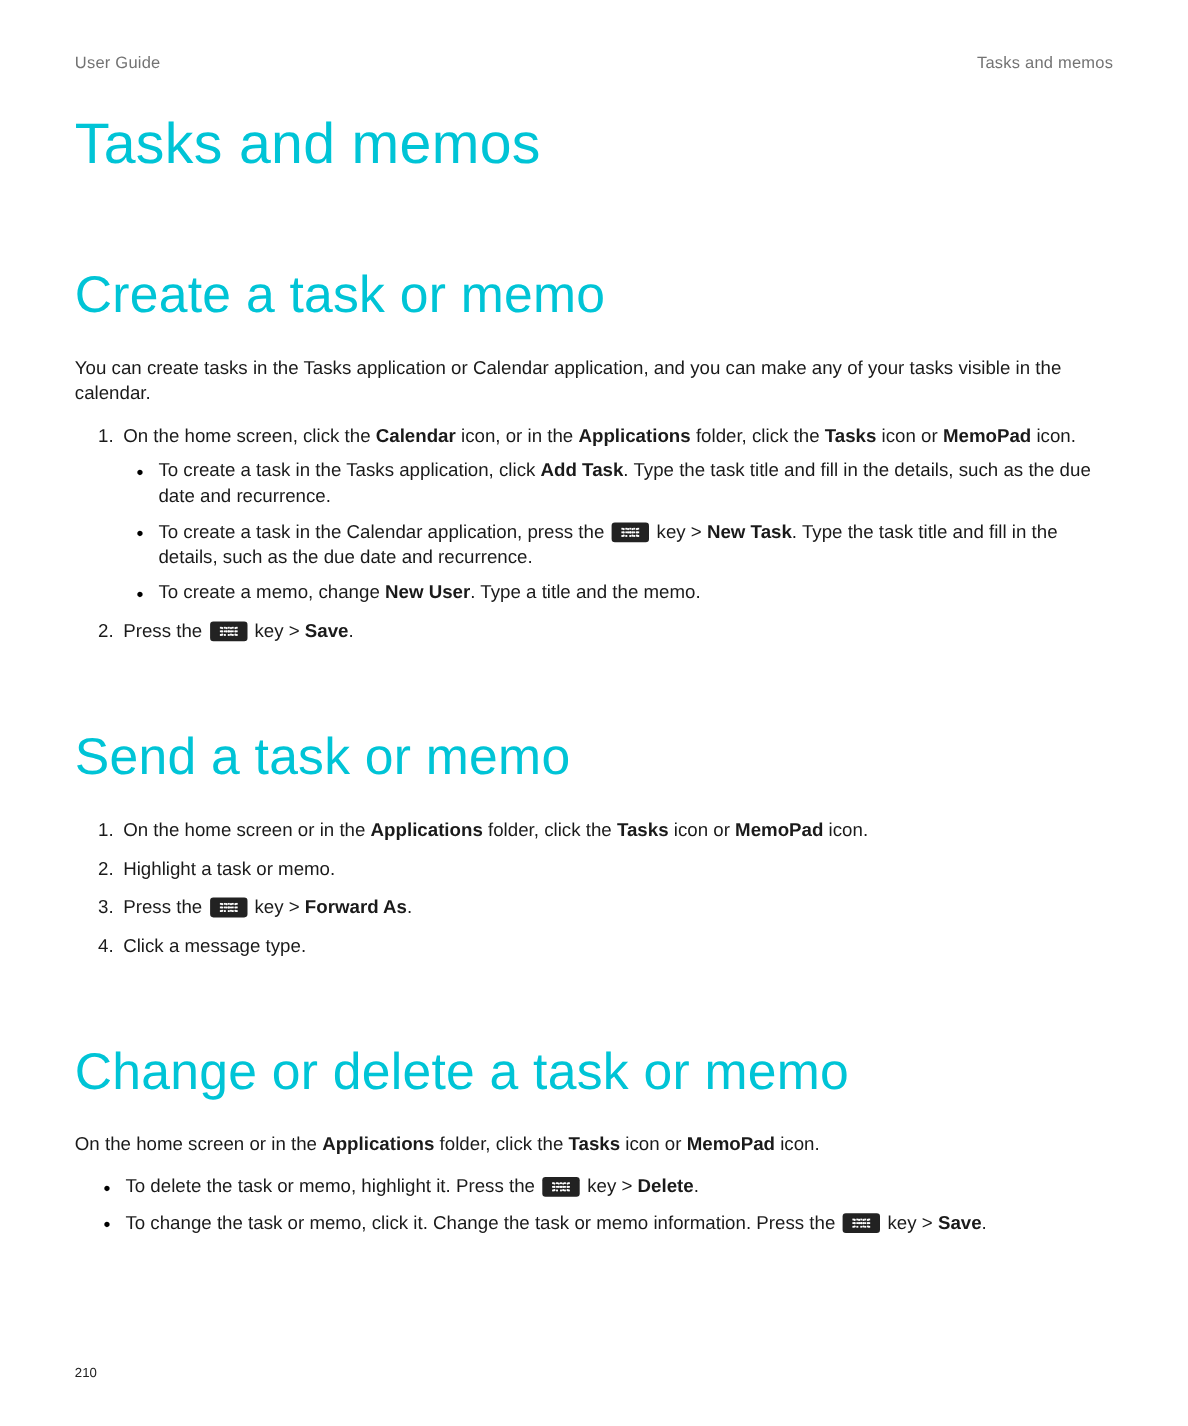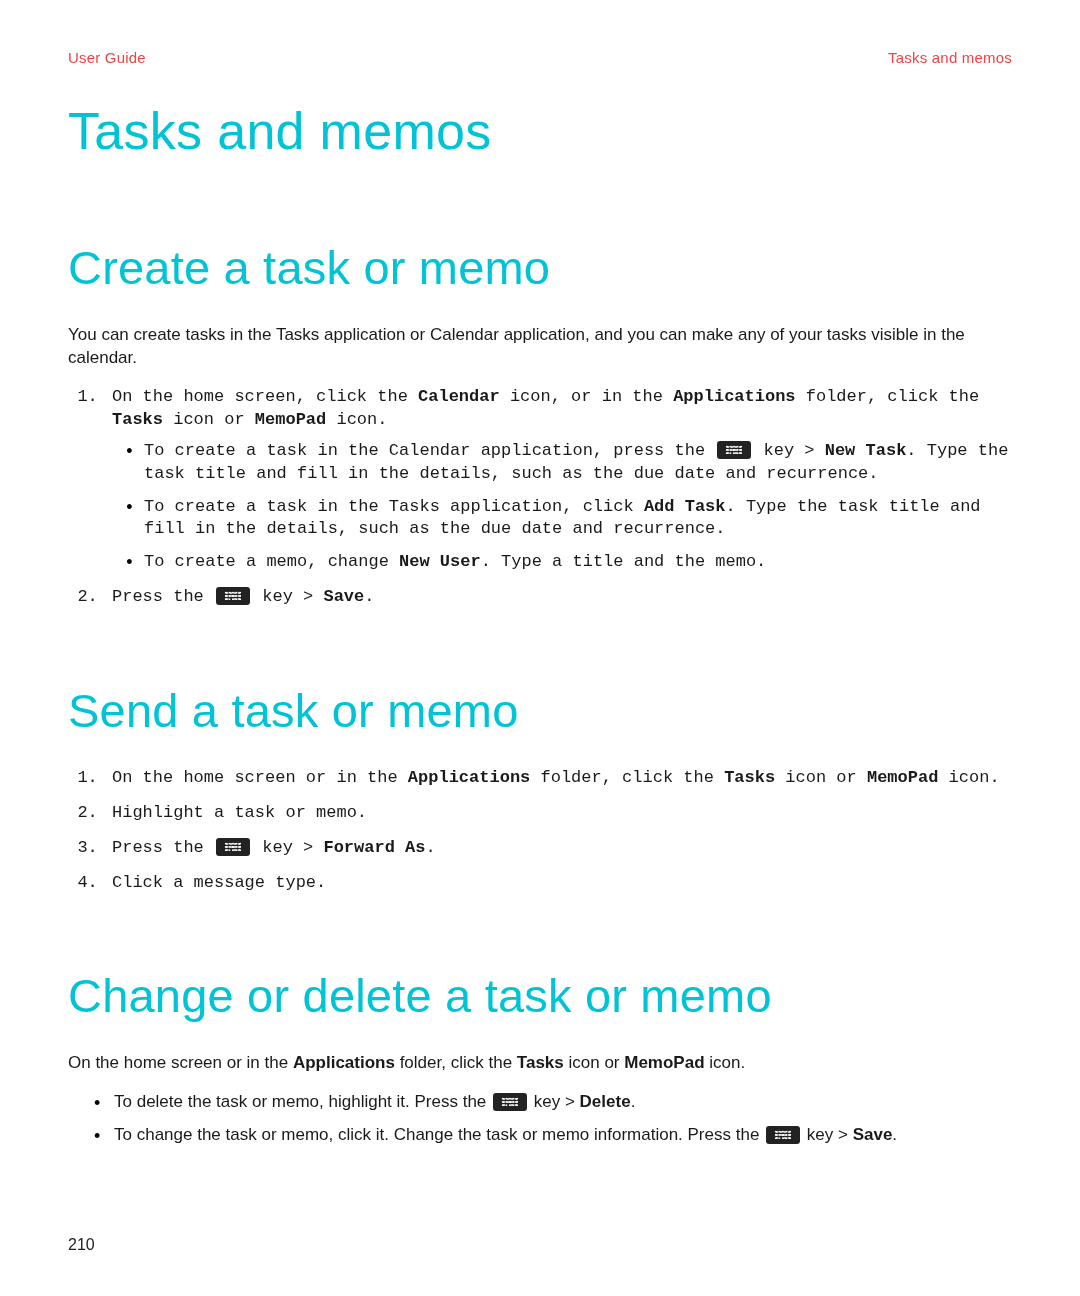--- a/index.html
+++ b/index.html
@@ -24,21 +24,21 @@
   }
 
   .page {
     padding: 48px 68px 40px 68px;
   }
 
   .hdr {
     display: flex;
     justify-content: space-between;
     font-size: 15px;
-    color: #ef4444;
+    color: #737373;
     margin-bottom: 28px;
     letter-spacing: 0.2px;
     text-align: center;
   }
 
   h1.chapter {
     color: var(--accent);
     font-weight: 300;
     font-size: 52px;
     margin: 10px 0 70px 0;
@@ -55,21 +55,20 @@
 
   p { margin: 0 0 16px 0; }
 
   ol {
     margin: 8px 0 0 0;
     padding-left: 40px;
   }
   ol > li {
     padding-left: 4px;
     margin: 6px 0 12px 0;
-    font-family: Liberation Mono, monospace;
   }
 
   ul {
     margin: 8px 0;
     padding-left: 26px;
     list-style: none;
   }
   ul > li {
     position: relative;
     margin: 4px 0 10px 0;
@@ -125,21 +124,21 @@
     box-shadow:
       -6px -3px 0 #fff, -2px -3px 0 #fff, 2px -3px 0 #fff, 6px -3px 0 #fff,
       -6px  0px 0 #fff, -2px  0px 0 #fff, 2px  0px 0 #fff, 6px  0px 0 #fff,
       -6px  3px 0 #fff,               2px  3px 0 #fff, 6px  3px 0 #fff;
   }
 
   .page-num {
     position: absolute;
     left: 68px;
     bottom: 40px;
-    font-size: 16px;
+    font-size: 12px;
     color: #222;
   }
 </style>
 </head>
 <body>
 
 <div class="page">
 
   <div class="hdr">
     <span>User Guide</span>
@@ -151,24 +150,24 @@
   <h2 class="section">Create a task or memo</h2>
 
   <p>You can create tasks in the Tasks application or Calendar application, and you can make any of your tasks visible in the calendar.</p>
 
   <ol>
     <li>
       <span>On the home screen, click the </span><strong>Calendar</strong><span> icon, or in the </span><strong>Applications</strong><span> folder, click the </span><strong>Tasks</strong><span> icon or </span><strong>MemoPad</strong><span> icon.</span>
 
       <ul>
         <li>
-          <span>To create a task in the Calendar application, press the </span><span class="bb-key"></span><span> key &gt; </span><strong>New Task</strong><span>. Type the task title and fill in the details, such as the due date and recurrence.</span>
+          <span>To create a task in the Tasks application, click </span><strong>Add Task</strong><span>. Type the task title and fill in the details, such as the due date and recurrence.</span>
         </li>
         <li>
-          <span>To create a task in the Tasks application, click </span><strong>Add Task</strong><span>. Type the task title and fill in the details, such as the due date and recurrence.</span>
+          <span>To create a task in the Calendar application, press the </span><span class="bb-key"></span><span> key &gt; </span><strong>New Task</strong><span>. Type the task title and fill in the details, such as the due date and recurrence.</span>
         </li>
         <li>
           <span>To create a memo, change </span><strong>New User</strong><span>. Type a title and the memo.</span>
         </li>
       </ul>
     </li>
     <li>
       <span>Press the </span><span class="bb-key"></span><span> key &gt; </span><strong>Save</strong><span>.</span>
     </li>
   </ol>

